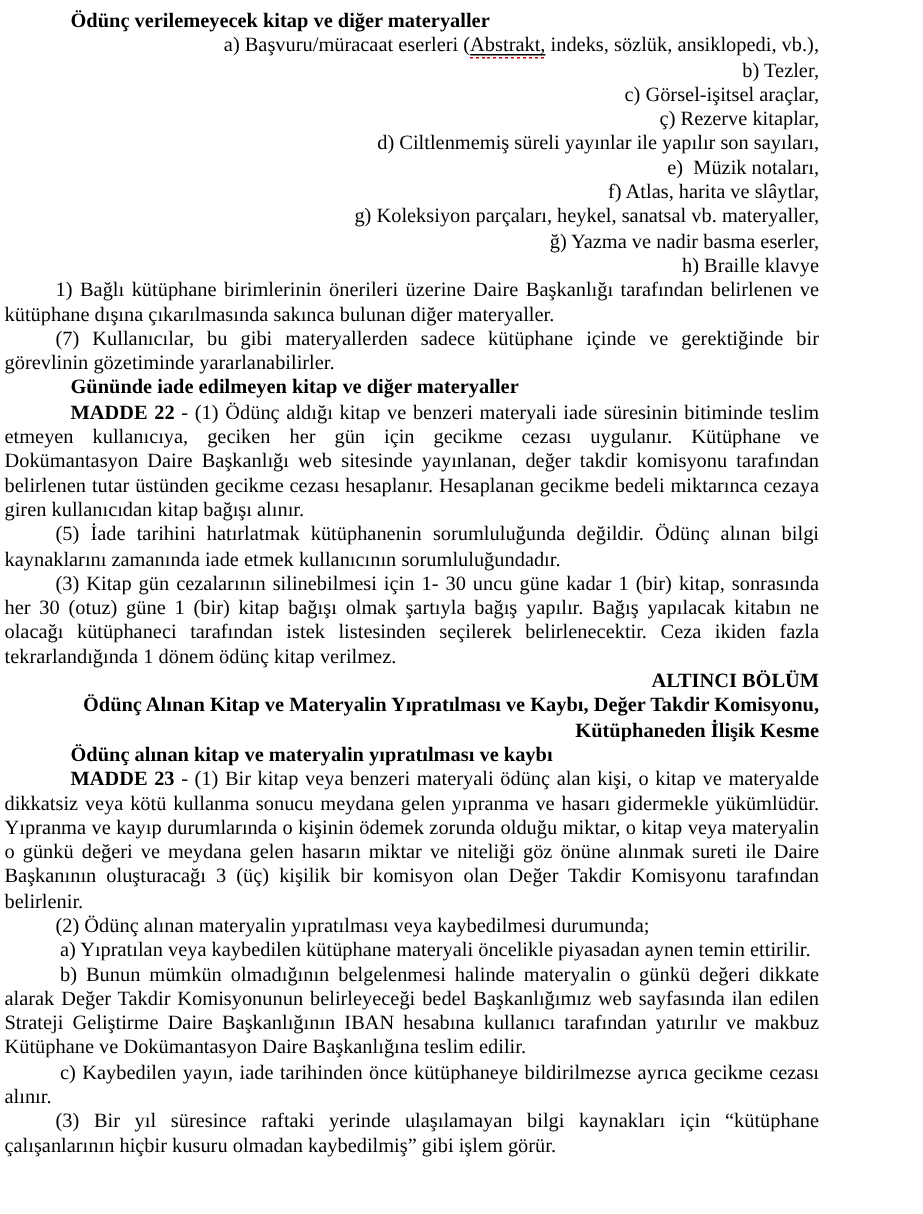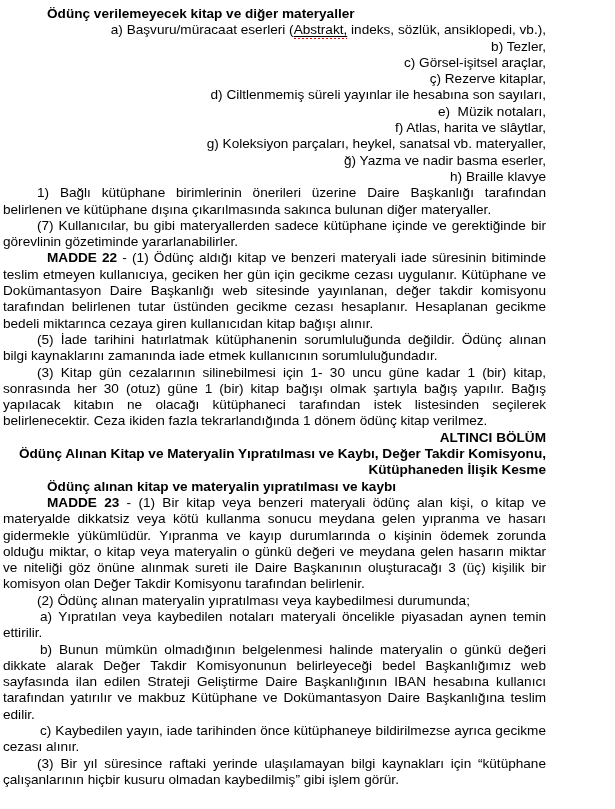--- a/index.html
+++ b/index.html
@@ -5,21 +5,21 @@
   html, body { margin: 0; padding: 0; }
   body {
     width: 615px; height: 809px;
     background: #ffffff;
     overflow: hidden;
   }
   .page {
     box-sizing: border-box;
     width: 570px; height: 809px;
     padding: 6px 24px 0 3px;
-    font-family: Liberation Sans, sans-serif;
+    font-family: Liberation Serif, serif;
     font-size: 13.6px;
     line-height: 16.3px;
     color: #000000;
   }
   .page p { margin: 0; padding: 0; }
   .p   { text-align: justify; }
   .hd  { font-weight: bold; text-align: left; }
   .ctr { font-weight: bold; text-align: right; }
   .it  { text-align: right; }
   .i44 { text-indent: 44px; }
@@ -43,42 +43,43 @@
 <div class="page">
 
   <p class="hd i44">Ödünç verilemeyecek kitap ve diğer materyaller</p>
 
 
   <p class="it i44"><span>a) Başvuru/müracaat eserleri (</span><span class="spell">Abstrakt,</span><span> indeks, sözlük, ansiklopedi, vb.),</span></p>
 
   <p class="it i44">b) Tezler,</p>
   <p class="it i44">c) Görsel-işitsel araçlar,</p>
   <p class="it i44">ç) Rezerve kitaplar,</p>
-  <p class="it i44">d) Ciltlenmemiş süreli yayınlar ile hesabına son sayıları,</p>
+  <p class="it i44">d) Ciltlenmemiş süreli yayınlar ile yapılır son sayıları,</p>
   <p class="it i44">e)&nbsp; Müzik notaları,</p>
   <p class="it i44">f) Atlas, harita ve slâytlar,</p>
   <p class="it i44">g) Koleksiyon parçaları, heykel, sanatsal vb. materyaller,</p>
   <p class="it i44">ğ) Yazma ve nadir basma eserler,</p>
   <p class="it i44">h) Braille klavye</p>
 
   <p class="p i34">1) Bağlı kütüphane birimlerinin önerileri üzerine Daire Başkanlığı tarafından belirlenen ve kütüphane dışına çıkarılmasında sakınca bulunan diğer materyaller.</p>
   <p class="p i34">(7) Kullanıcılar, bu gibi materyallerden sadece kütüphane içinde ve gerektiğinde bir görevlinin gözetiminde yararlanabilirler.</p>
 
+  <p class="hd i44">Gününde iade edilmeyen kitap ve diğer materyaller</p>
 
   <p class="p i44"><b>MADDE 22</b><span> - (1) Ödünç aldığı kitap ve benzeri materyali iade süresinin bitiminde teslim etmeyen kullanıcıya, geciken her gün için gecikme cezası uygulanır. Kütüphane ve Dokümantasyon Daire Başkanlığı web sitesinde yayınlanan, değer takdir komisyonu tarafından belirlenen tutar üstünden gecikme cezası hesaplanır. Hesaplanan gecikme bedeli miktarınca cezaya giren kullanıcıdan kitap bağışı alınır.</span></p>
 
   <p class="p i34">(5) İade tarihini hatırlatmak kütüphanenin sorumluluğunda değildir. Ödünç alınan bilgi kaynaklarını zamanında iade etmek kullanıcının sorumluluğundadır.</p>
   <p class="p i34">(3) Kitap gün cezalarının silinebilmesi için 1- 30 uncu güne kadar 1 (bir) kitap, sonrasında her 30 (otuz) güne 1 (bir) kitap bağışı olmak şartıyla bağış yapılır. Bağış yapılacak kitabın ne olacağı kütüphaneci tarafından istek listesinden seçilerek belirlenecektir. Ceza ikiden fazla tekrarlandığında 1 dönem ödünç kitap verilmez.</p>
 
   <p class="ctr">ALTINCI BÖLÜM</p>
   <p class="ctr">Ödünç Alınan Kitap ve Materyalin Yıpratılması ve Kaybı, Değer Takdir Komisyonu, Kütüphaneden İlişik Kesme</p>
 
   <p class="hd i44">Ödünç alınan kitap ve materyalin yıpratılması ve kaybı</p>
 
   <p class="p i44"><b>MADDE 23</b><span> - (1) Bir kitap veya benzeri materyali ödünç alan kişi, o kitap ve materyalde dikkatsiz veya kötü kullanma sonucu meydana gelen yıpranma ve hasarı gidermekle yükümlüdür. Yıpranma ve kayıp durumlarında o kişinin ödemek zorunda olduğu miktar, o kitap veya materyalin o günkü değeri ve meydana gelen hasarın miktar ve niteliği göz önüne alınmak sureti ile Daire Başkanının oluşturacağı 3 (üç) kişilik bir komisyon olan Değer Takdir Komisyonu tarafından belirlenir.</span></p>
 
   <p class="p i34">(2) Ödünç alınan materyalin yıpratılması veya kaybedilmesi durumunda;</p>
-  <p class="p i37">a) Yıpratılan veya kaybedilen notaları materyali öncelikle piyasadan aynen temin ettirilir.</p>
+  <p class="p i37">a) Yıpratılan veya kaybedilen kütüphane materyali öncelikle piyasadan aynen temin ettirilir.</p>
   <p class="p i37">b) Bunun mümkün olmadığının belgelenmesi halinde materyalin o günkü değeri dikkate alarak Değer Takdir Komisyonunun belirleyeceği bedel Başkanlığımız web sayfasında ilan edilen Strateji Geliştirme Daire Başkanlığının IBAN hesabına kullanıcı tarafından yatırılır ve makbuz Kütüphane ve Dokümantasyon Daire Başkanlığına teslim edilir.</p>
   <p class="p i37">c) Kaybedilen yayın, iade tarihinden önce kütüphaneye bildirilmezse ayrıca gecikme cezası alınır.</p>
   <p class="p i34">(3) Bir yıl süresince raftaki yerinde ulaşılamayan bilgi kaynakları için “kütüphane çalışanlarının hiçbir kusuru olmadan kaybedilmiş” gibi işlem görür.</p>
 
 </div>
 
 </body></html>

